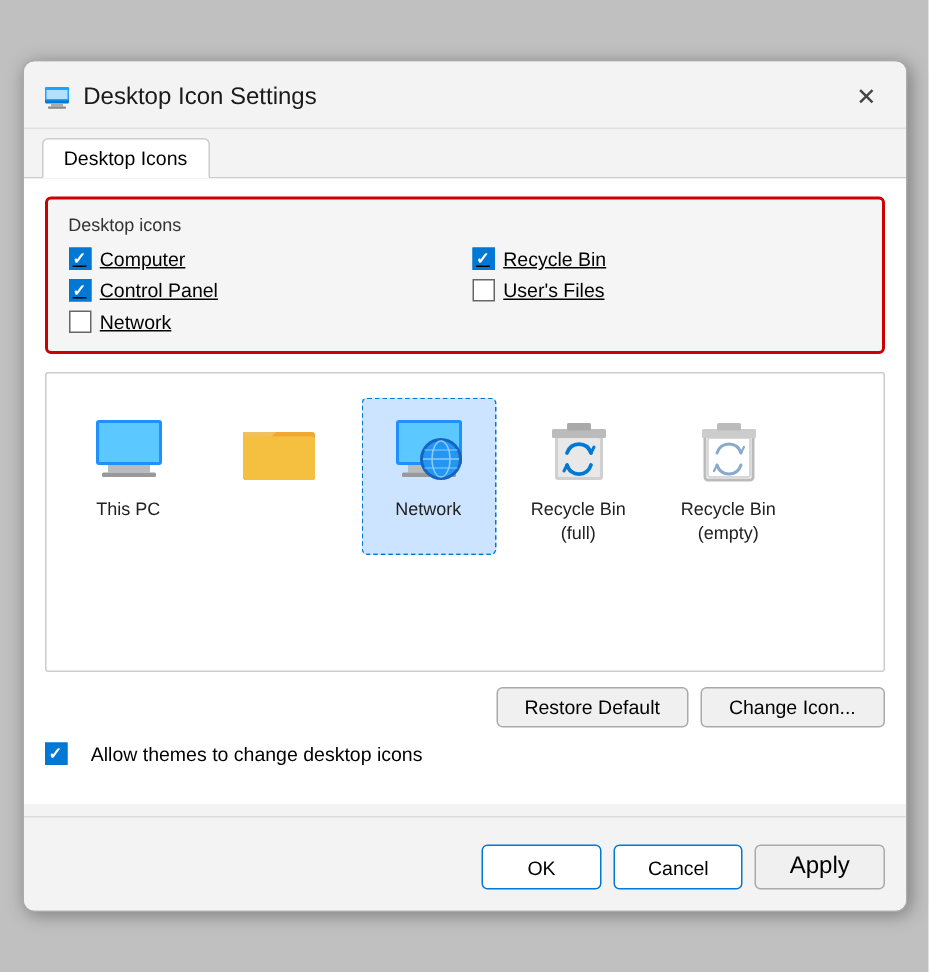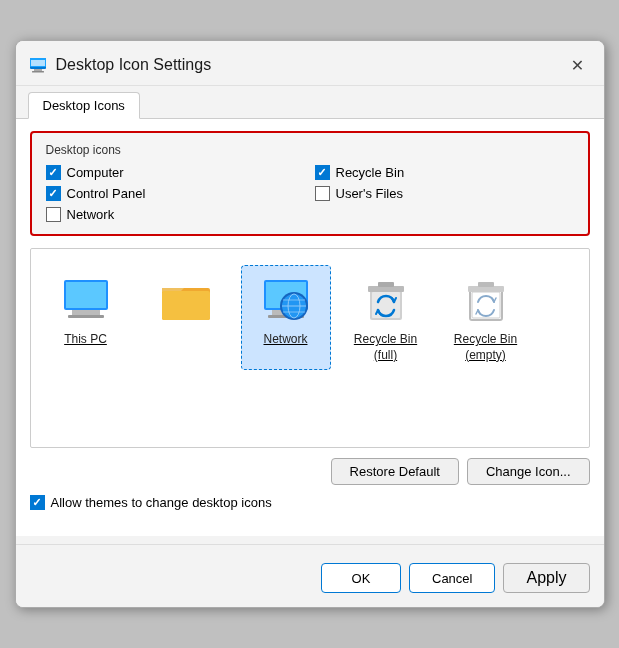--- a/index.html
+++ b/index.html
@@ -93,20 +93,21 @@
     }
     .checkboxes-grid {
       display: grid;
       grid-template-columns: 1fr 1fr;
       gap: 6px 10px;
     }
     .checkbox-row {
       display: flex;
       align-items: center;
       gap: 6px;
+      text-decoration: underline;
     }
     .checkbox-row.full-width {
       grid-column: 1 / -1;
     }
     .cb {
       width: 15px;
       height: 15px;
       border: 1.5px solid #666;
       background: white;
       display: flex;
@@ -139,21 +140,20 @@
       justify-content: flex-start;
     }
     .icon-item {
       display: flex;
       flex-direction: column;
       align-items: center;
       width: 90px;
       cursor: pointer;
       padding: 6px;
       border-radius: 4px;
-      text-decoration: underline;
     }
     .icon-item.selected {
       background: #cce4ff;
       border: 1px dashed #0078d4;
     }
     .icon-item:not(.selected) {
       border: 1px solid transparent;
     }
     .icon-svg {
       width: 56px;
@@ -177,21 +177,21 @@
       font-size: 13px;
       border: 1px solid #aaa;
       background: #f0f0f0;
       cursor: pointer;
       border-radius: 4px;
       min-width: 80px;
     }
     .allow-themes-row {
       display: flex;
       align-items: center;
-      gap: 6px;
+      gap: 16px;
       margin-bottom: 14px;
     }
     .divider {
       border: none;
       border-top: 1px solid #ddd;
       margin: 8px 0;
     }
     .footer-buttons {
       display: flex;
       justify-content: flex-end;

